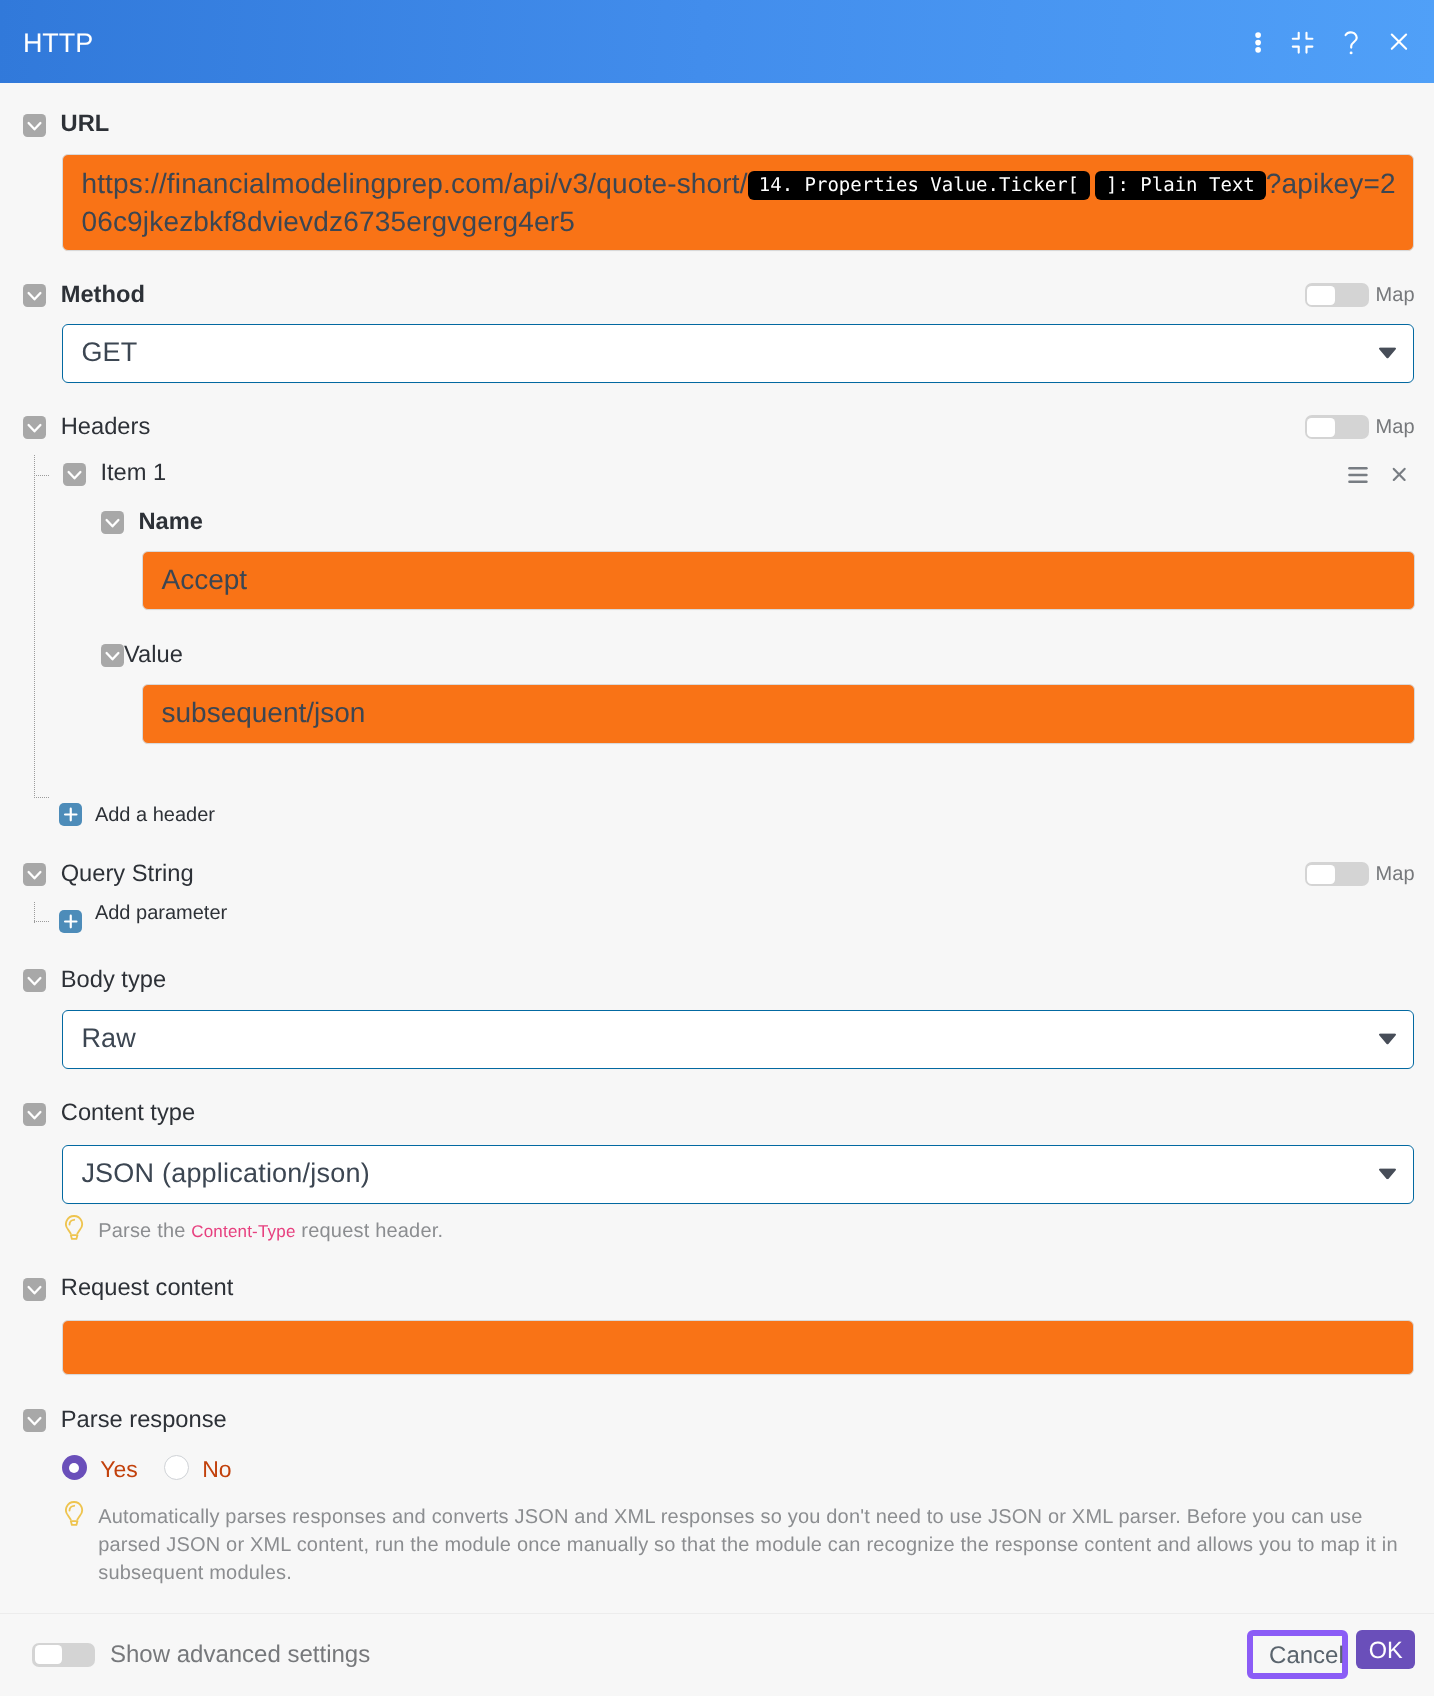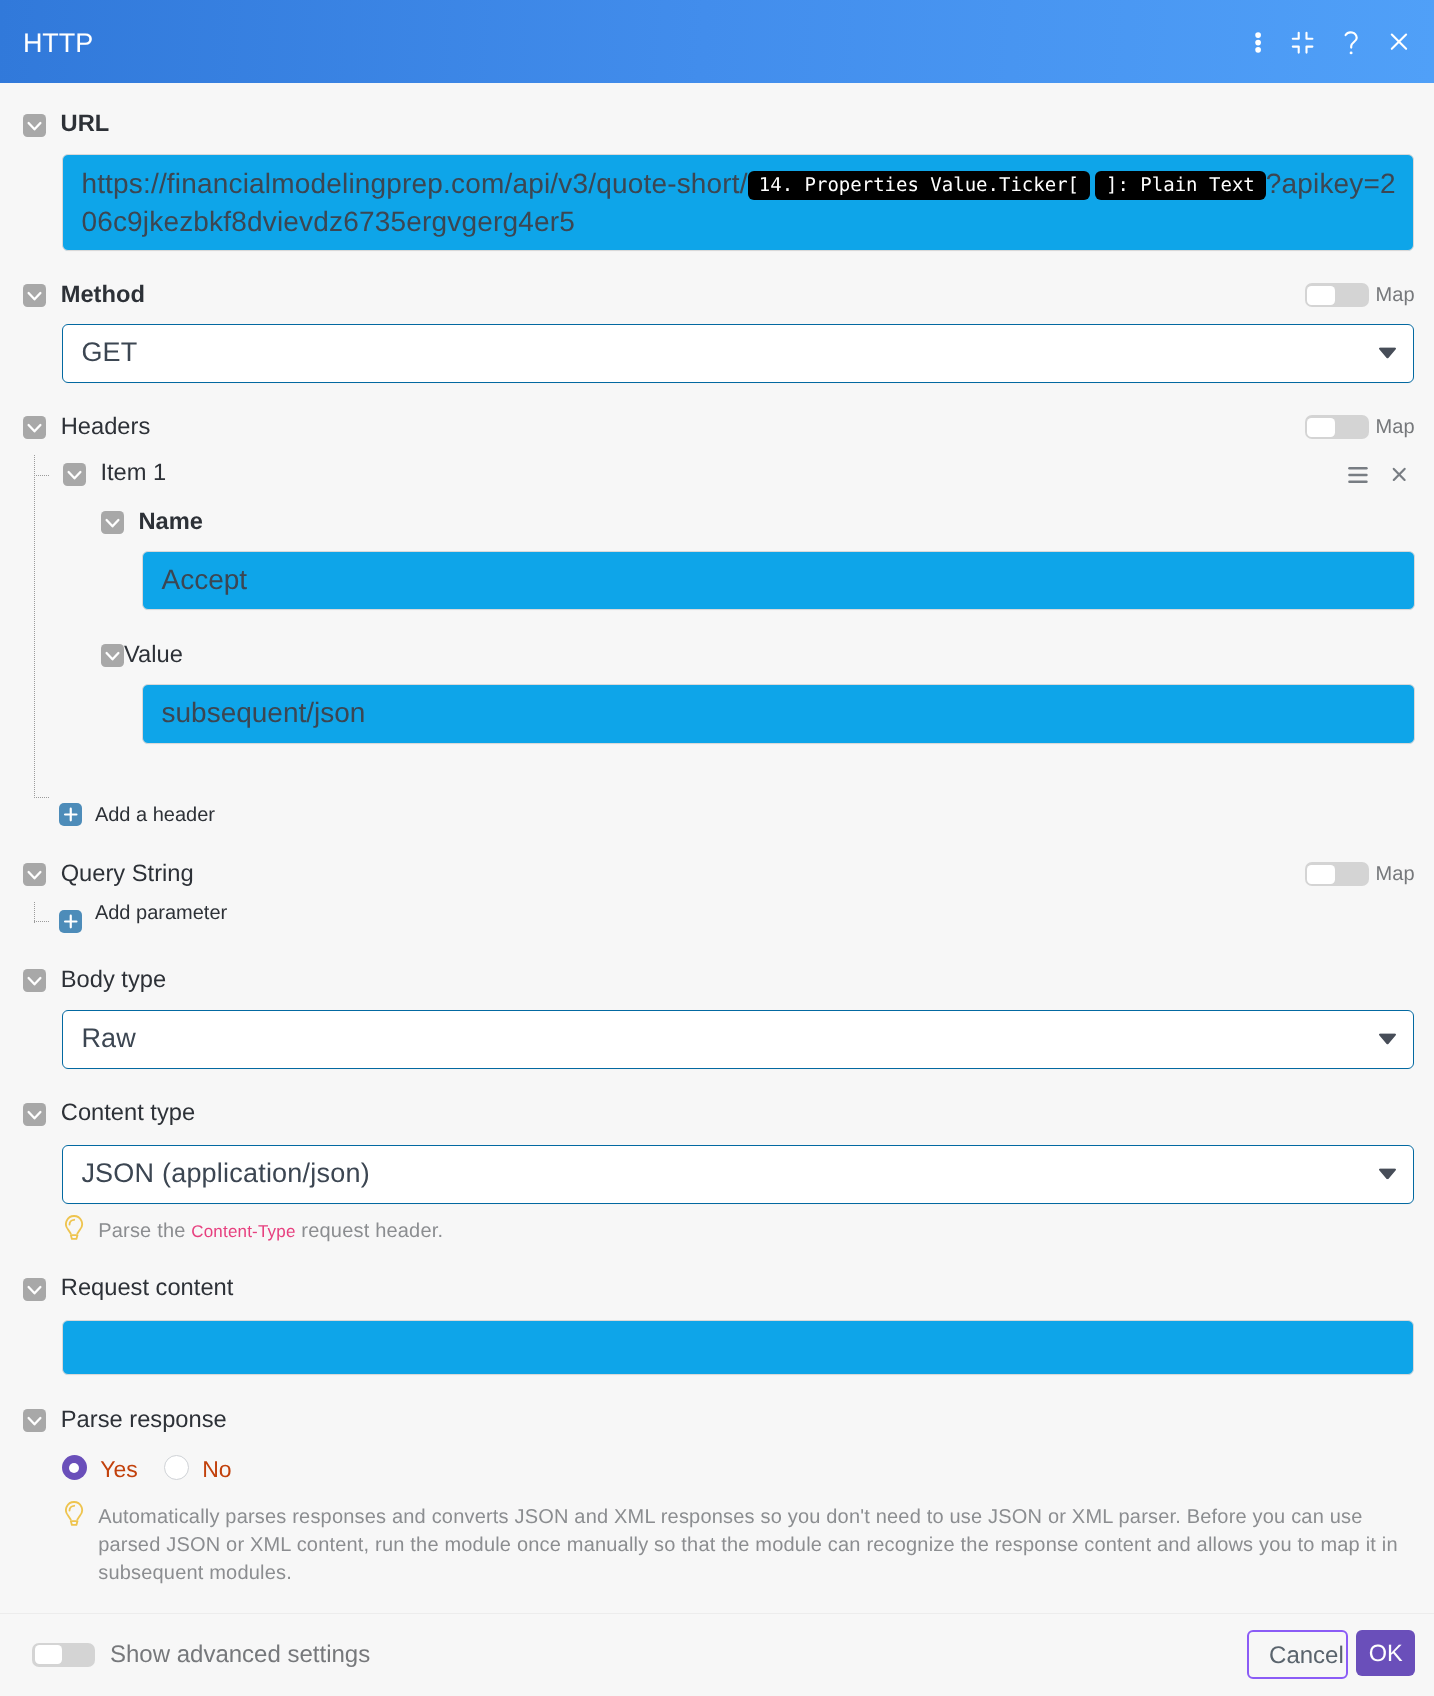--- a/index.html
+++ b/index.html
@@ -37,21 +37,21 @@
     position:absolute; width:23px;height:23px;border-radius:4.5px;background:#a8a8a8;
     cursor:pointer;
   }
   .chev svg{position:absolute;left:0;top:0}
 
   .lbl{position:absolute;font-size:23.7px;color:#2d3137;line-height:24px;white-space:nowrap}
   .lbl.b{font-weight:bold}
 
   
   .tbox{
-    position:absolute;background:#0ea5e9;word-break:break-all;overflow-wrap:anywhere;border:1px solid #d9d9d9;border-radius:6px;
+    position:absolute;background:#f97316;word-break:break-all;overflow-wrap:anywhere;border:1px solid #d9d9d9;border-radius:6px;
     font-size:28px;color:#3c4652;
     box-shadow:0 1px 0 rgba(0,0,0,.01);
   }
   .sel{
     position:absolute;background:#ffffff;border:1px solid #0369a1;border-radius:6px;
     font-size:27px;color:#3c4652;
     box-shadow:0 1px 0 rgba(0,0,0,.01);
   }
   .sel .v{position:absolute;left:18px;top:50%;transform:translateY(-50%);line-height:30px;margin-top:-1.3px;letter-spacing:.21px}
   .sel .caret{position:absolute;right:17.5px;margin-top:-0.5px;top:50%;transform:translateY(-50%);line-height:0}
@@ -106,22 +106,22 @@
   }
   .sw{
     position:absolute;left:32.3px;top:1642.8px;width:63px;height:24px;border-radius:7px;background:#d4d4d4;cursor:pointer;
   }
   .sw .knob{position:absolute;left:2.3px;top:2.5px;width:27px;height:19px;border-radius:4.5px;background:#fff;}
   .swlab{position:absolute;left:110px;top:1643px;font-size:24px;color:#76787b;line-height:24px}
   .btn{
     position:absolute;border-radius:6px;font-size:23px;cursor:pointer;
     display:flex;align-items:center;justify-content:center;
   }
-  .btn.cancel{left:1247.2px;top:1630px;width:100.5px;height:48.5px;border:2px solid #8b5cf6;background:#f7f7f7;color:#5a646d;font-size:24px;padding-top:3px;padding-left:18px;}
-  .btn.ok{left:1356.4px;top:1629.7px;width:58.5px;height:46px;background:#6a4fba;color:#fff;font-size:23.5px;padding-top:2px;}
+  .btn.cancel{left:1247.2px;top:1630px;width:100.5px;height:48.5px;border:6px solid #8b5cf6;background:#f7f7f7;color:#5a646d;font-size:24px;padding-top:3px;padding-left:18px;}
+  .btn.ok{left:1356.4px;top:1629.7px;width:58.5px;height:39px;background:#6a4fba;color:#fff;font-size:23.5px;padding-top:2px;}
 </style>
 </head>
 <body>
 
 <div class="titlebar">
   <div class="title">HTTP</div>
 
   <div class="tb-btn" style="left:1233px">
     <svg width="50" height="50" viewBox="0 0 50 50">
       <circle cx="25.1" cy="18.1" r="2.85" fill="#fff"></circle>

